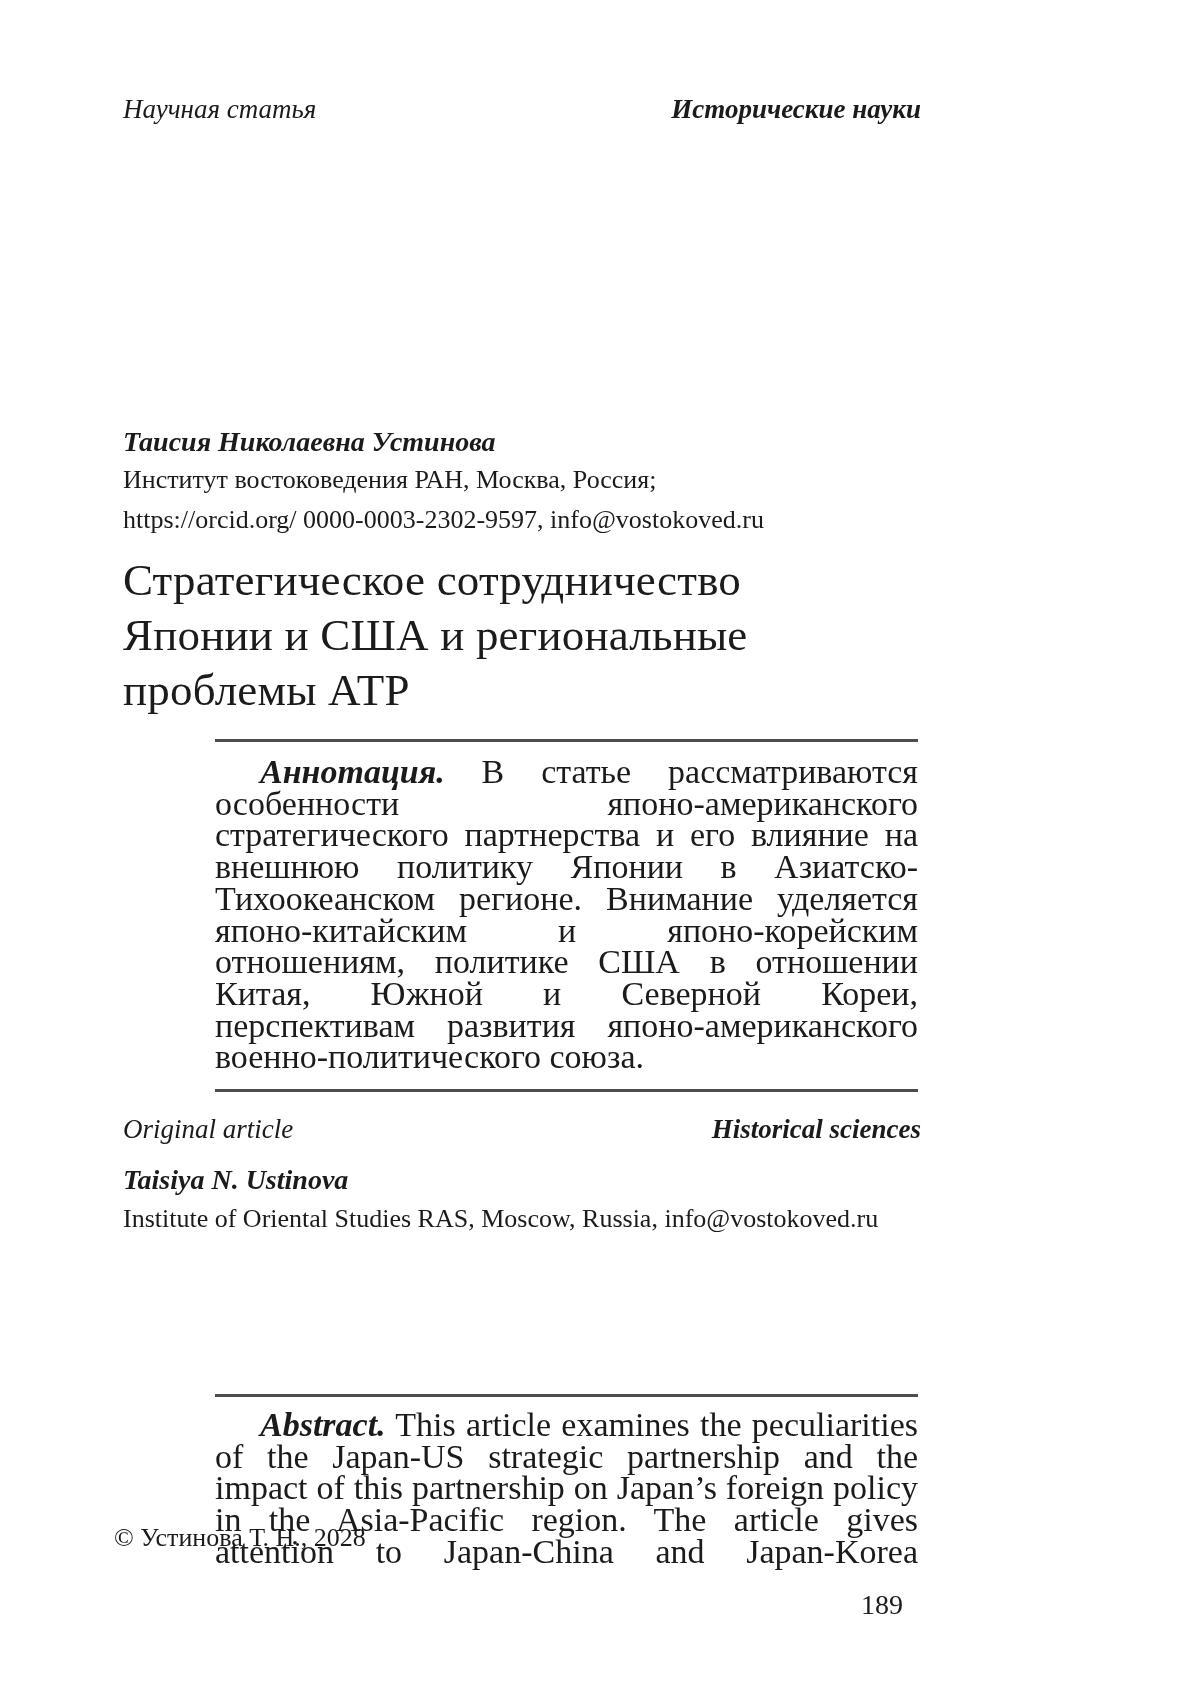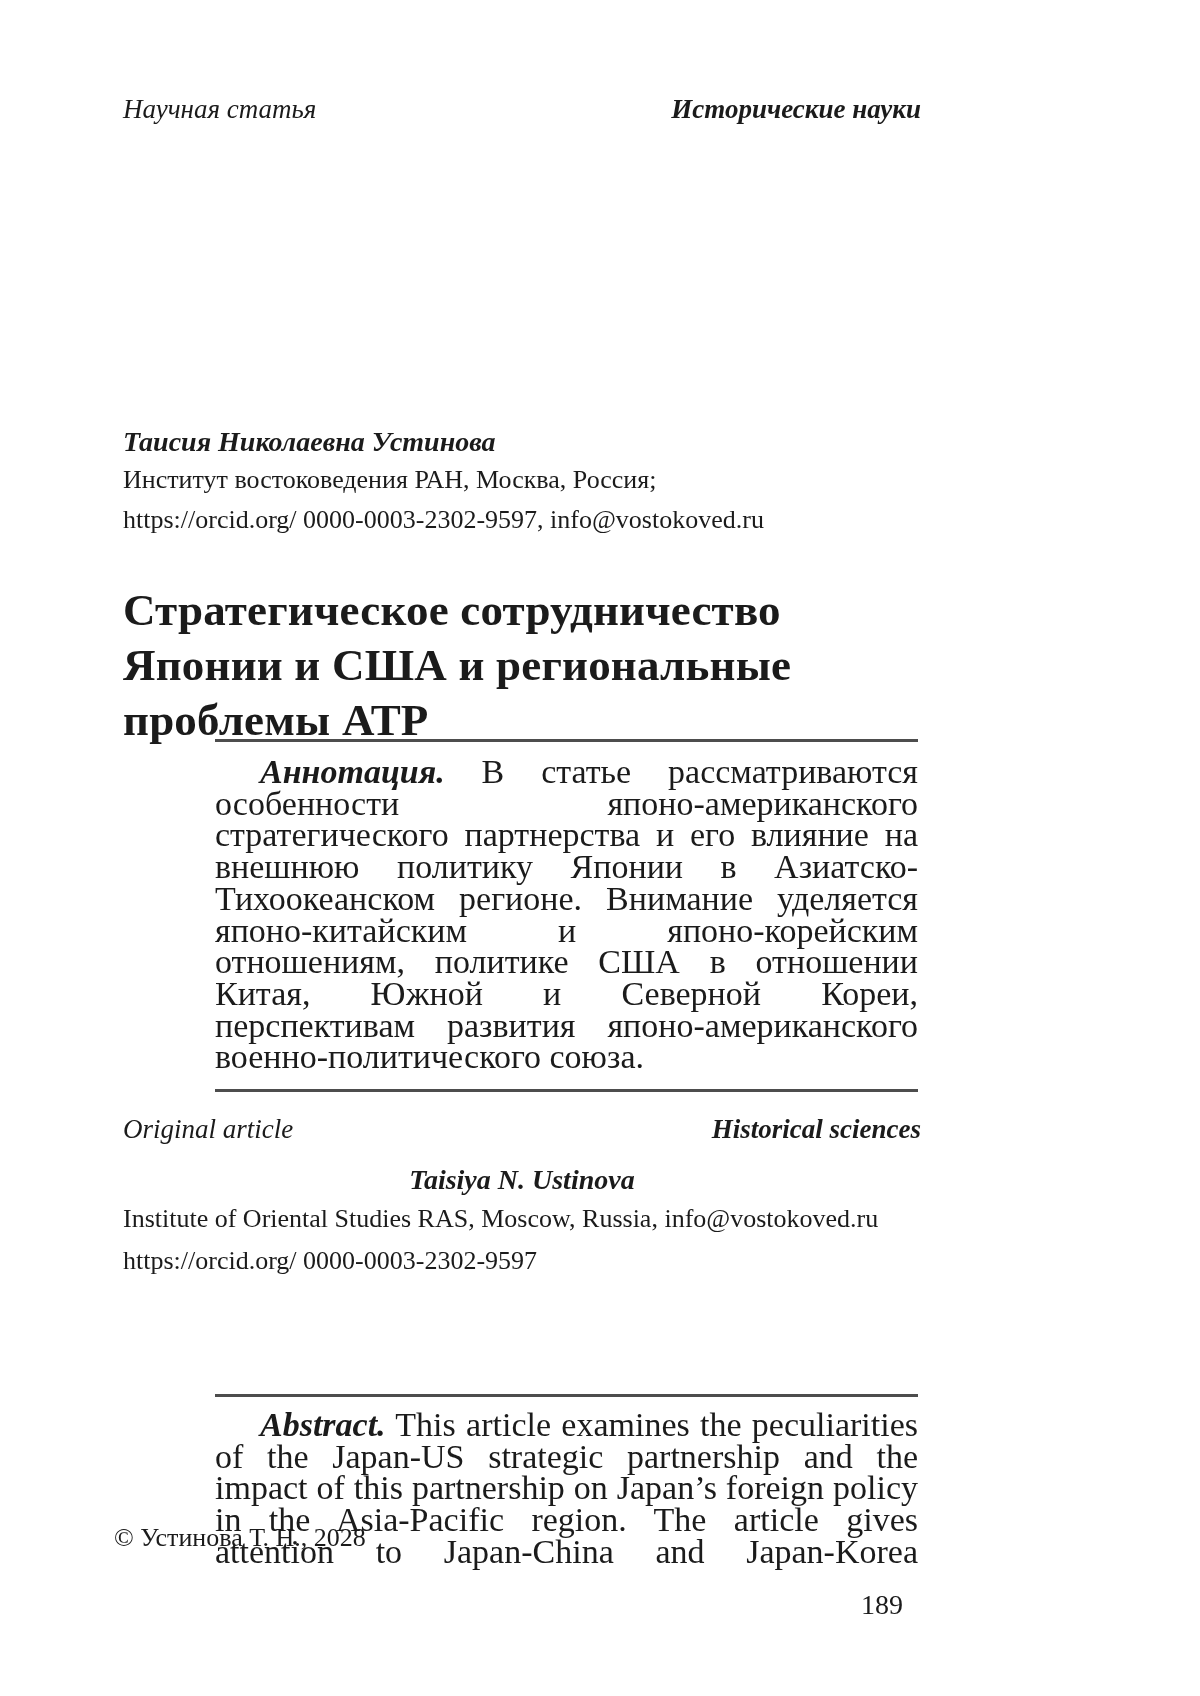--- a/index.html
+++ b/index.html
@@ -16,22 +16,22 @@
   .abs { position: absolute; left: 123px; right: 115px; }
 
   .meta-row { display: flex; justify-content: space-between; align-items: baseline; font-size: 27px; line-height: 34px; }
   .it { font-style: italic; }
   .bi { font-style: italic; font-weight: bold; }
 
   .author-name { font-size: 28px; line-height: 36px; font-weight: bold; font-style: italic; }
   .plain-line { font-size: 26px; line-height: 32px; }
 
   .title-ru {
-    font-size: 45px; line-height: 55px; font-weight: bold;
-    white-space: pre-line; letter-spacing: 0.2px; margin-top: 30px;
+    font-size: 45px; line-height: 55px; font-weight: normal;
+    white-space: pre-line; letter-spacing: 0.2px;
   }
   .title-en {
     font-size: 35px; line-height: 43px; font-weight: bold;
     white-space: pre-line; letter-spacing: 0.2px;
   }
 
   .annot-block { position: absolute; left: 215px; right: 118px; }
   .rule { height: 3px; background: #4d4d4d; }
   .annot-p {
     margin: 0; text-align: justify; text-indent: 45px;
@@ -69,23 +69,22 @@
       <span>В статье рассматриваются особенности японо-американского стратегического партнерства и его влияние на внешнюю политику Японии в Азиатско-Тихоокеанском регионе. Внимание уделяется японо-китайским и японо-корейским отношениям, политике США в отношении Китая, Южной и Северной Кореи, перспективам развития японо-американского военно-политического союза.</span>
     </p>
     <div class="rule" style="margin-top: 16px;"></div>
   </div>
 
   <div class="abs meta-row" style="top: 1112px;">
     <span class="it">Original article</span>
     <span class="bi">Historical sciences</span>
   </div>
 
-  <div class="abs author-name" style="top: 1162px; text-align: center;">Taisiya N. Ustinova</div>
+  <div class="abs author-name" style="top: 1162px;">Taisiya N. Ustinova</div>
   <div class="abs plain-line" style="top: 1203px;">Institute of Oriental Studies RAS, Moscow, Russia, info@vostokoved.ru</div>
-  <div class="abs plain-line" style="top: 1245px;">https://orcid.org/ 0000-0003-2302-9597</div>
 
 
   <div class="annot-block" style="top: 1394px;">
     <div class="rule"></div>
     <p class="annot-p first justify-last" style="margin-top: 12px;">
       <span class="lead">Abstract.</span>
       <span>This article examines the peculiarities of the Japan-US strategic partnership and the impact of this partnership on Japan’s foreign policy in the Asia-Pacific region. The article gives attention to Japan-China and Japan-Korea</span>
     </p>
   </div>
 

